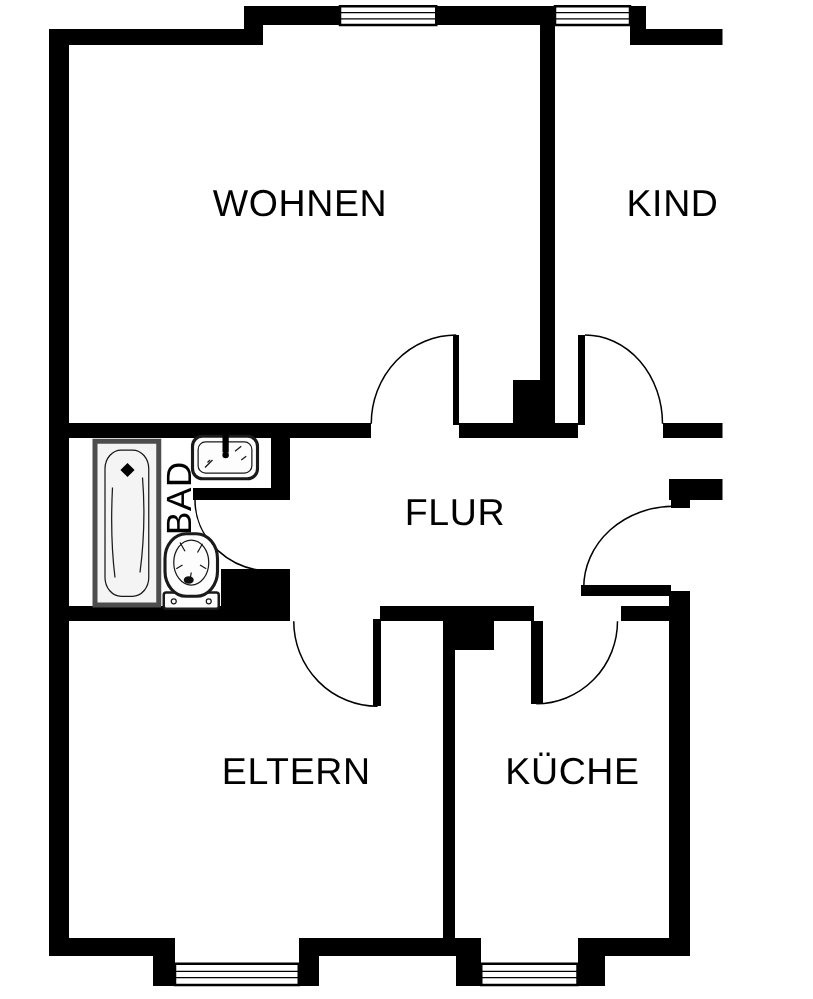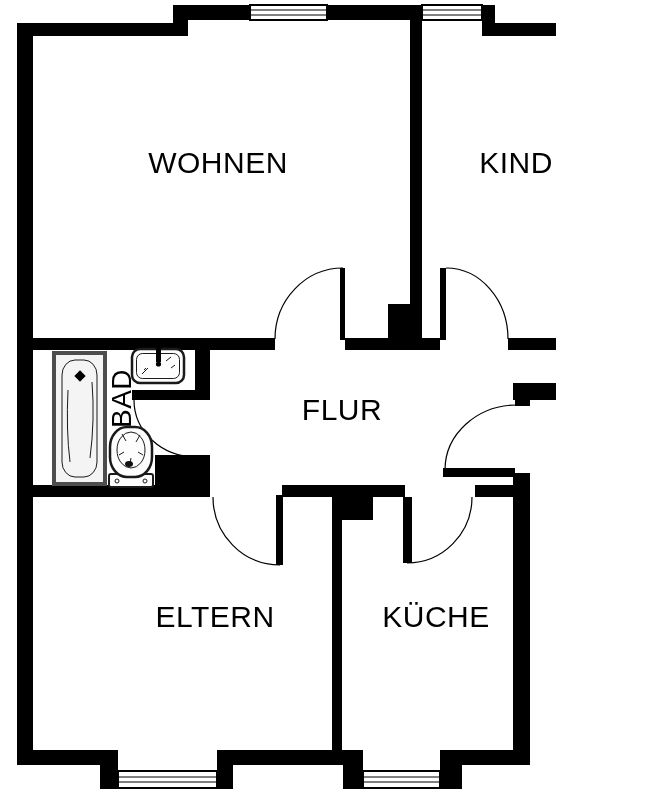--- a/index.html
+++ b/index.html
@@ -2,21 +2,21 @@
 <html style="--wall: #000000; --room_fill: #ffffff; --tub_border: #4d4d4d; --fixture_line: #1a1a1a;"><head>
 <meta charset="utf-8">
 <style>
   :root{
     --wall:#000000;
     --room_fill:#ffffff;
     --tub_border:#4d4d4d;
     --fixture_line:#1a1a1a;
   }
   html,body{margin:0;padding:0;background:var(--room_fill);}
-  .stage{position:relative;width:556px;height:799px;background:var(--room_fill);overflow:hidden;}
+  .stage{position:relative;width:556px;height:799px;background:var(--room_fill);overflow:hidden;padding-left:22px;}
   svg{display:block;}
   .wall{fill:var(--wall);shape-rendering:crispEdges;}
   .leaf{fill:var(--wall);shape-rendering:crispEdges;}
   .arc{fill:none;stroke:var(--wall);stroke-width:1.2px;}
   .win{fill:var(--room_fill);stroke:var(--wall);stroke-width:2px;}
   .winline{stroke:var(--wall);stroke-width:1px;}
   .fx-outline{fill:#fdfdfd;stroke:var(--fixture_line);}
   .fx-thin{fill:none;stroke:var(--fixture_line);stroke-width:1px;}
   text{
     font-family:"Liberation Sans", sans-serif;

